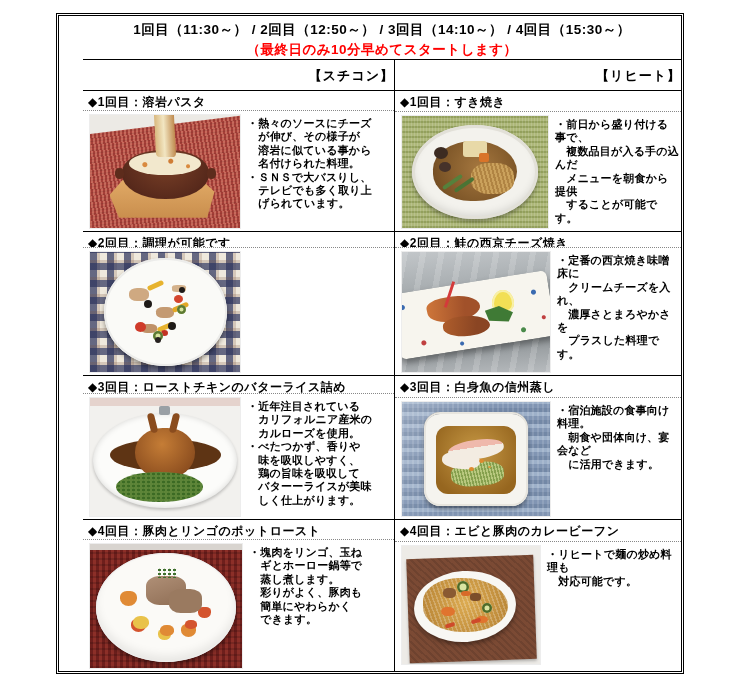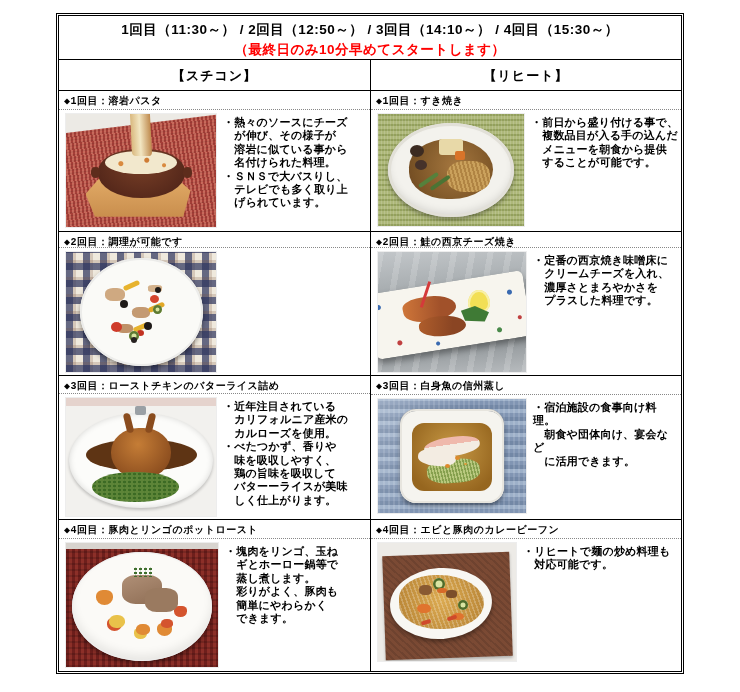--- a/index.html
+++ b/index.html
@@ -2,36 +2,36 @@
 <html><head>
 <meta charset="utf-8">
 <style>
   * { margin:0; padding:0; box-sizing:border-box; }
   html,body { width:740px; height:692px; background:#ffffff; font-family:"Liberation Sans","DejaVu Sans",sans-serif; color:#000; }
   .page { position:relative; width:740px; height:692px; background:#fff; overflow:hidden; }
 
   .sched-table { position:absolute; left:56px; top:13px; width:628px; height:661px;
     border:3px double #000; display:grid;
     grid-template-columns:312px 1fr;
-    grid-template-rows:44px 31px 141px 144px 144px 1fr; }
+    grid-template-rows:44px 31px 141px 144px 144px 1fr;padding-left:24px; }
 
   .hdr { grid-column:1/3; border-bottom:1px solid #000; text-align:center; padding-top:4px;
     font-weight:bold; font-size:13.5px; line-height:1.45; letter-spacing:.5px; }
   .hdr .note { color:#ff0000; }
 
-  .colhead { border-bottom:1px solid #000; text-align:center; font-weight:bold; font-size:13px;
+  .colhead { border-bottom:1px solid #000; text-align:right; font-weight:bold; font-size:13px;
     padding-top:7px; letter-spacing:1px; }
   .colhead.l { border-right:1px solid #000; }
 
   .cell { display:flex; flex-direction:column; overflow:hidden; }
   .cell.l { border-right:1px solid #000; }
   .cell.bb { border-bottom:1px solid #000; }
 
-  .dish-title { font-weight:bold; font-size:10px; padding:3px 3px 1px 5px; letter-spacing:.5px;
-    border-bottom:1px dotted #888; white-space:nowrap; overflow:hidden;font-family:Liberation Mono, monospace; }
+  .dish-title { font-weight:bold; font-size:12px; padding:3px 3px 1px 5px; letter-spacing:.5px;
+    border-bottom:1px dotted #888; white-space:nowrap; overflow:hidden; }
   .dish-body { flex:1; display:flex; align-items:flex-start; padding:4px 2px 3px 7px; gap:7px; }
   .desc { font-weight:bold; font-size:11px; line-height:1.22; letter-spacing:.2px;
     white-space:pre-line; padding-top:2px; }
 
   .photo { position:relative; flex:none; overflow:hidden; box-shadow:0 0 0 1px rgba(0,0,0,.07); }
   .photo div { position:absolute; }
 
   
   .ph-pasta { width:150px; height:113px; background:#eceae5; }
   .ph-pasta .mat { left:-14%; top:9%; width:132%; height:108%; transform:rotate(-7deg);

